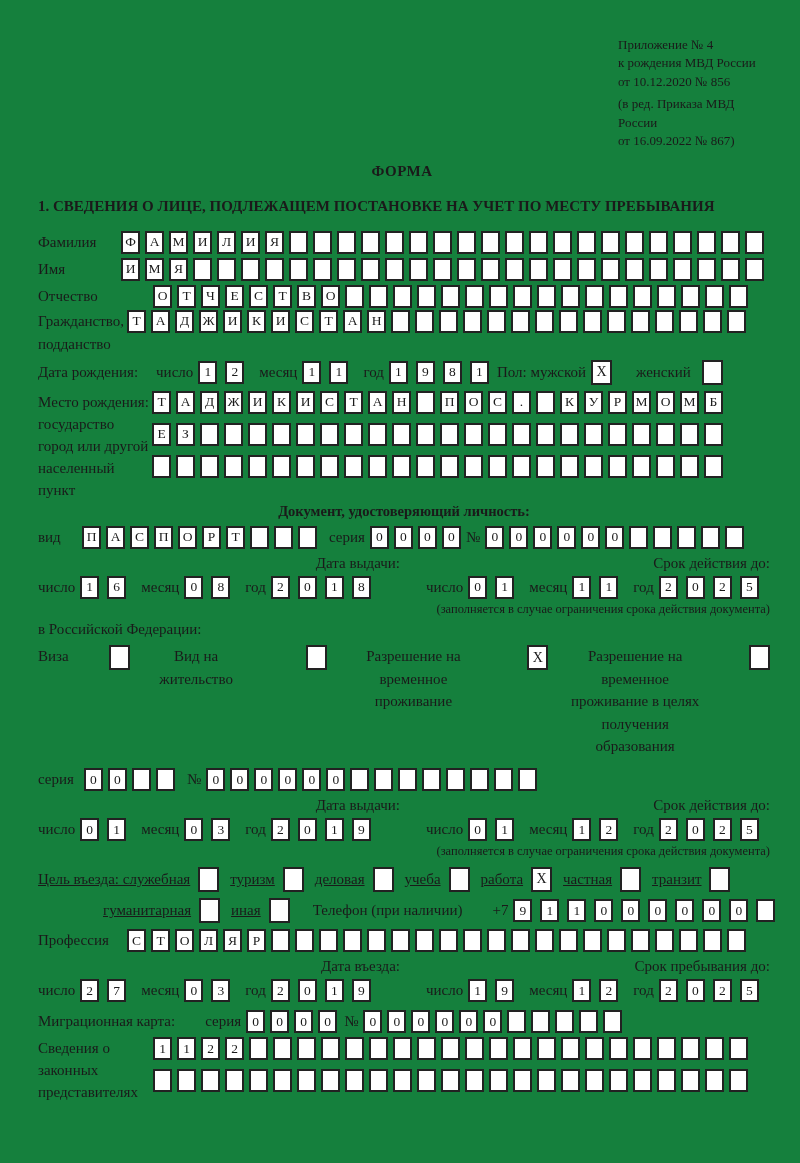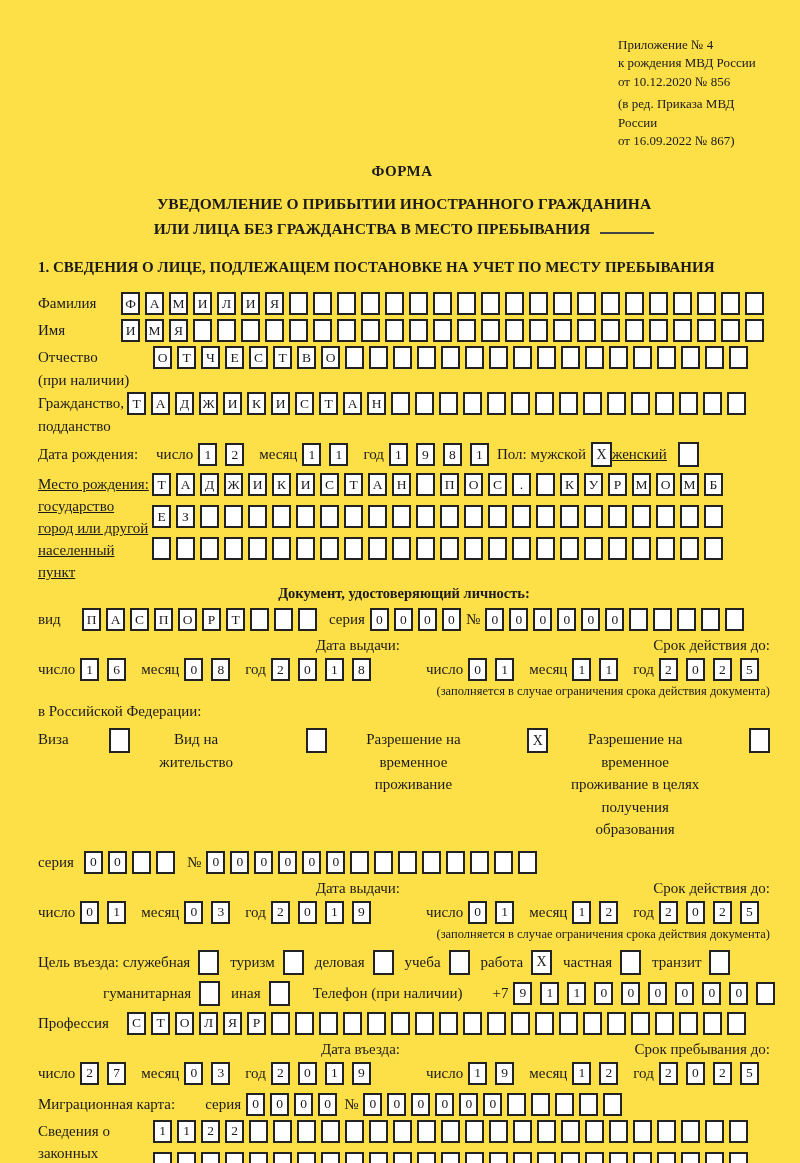--- a/index.html
+++ b/index.html
@@ -1,31 +1,31 @@
 <!DOCTYPE html>
 <html><head>
 <meta charset="utf-8">
 <style>
   html,body{margin:0;padding:0;background:#fff;}
   .page{
     position:relative;width:800px;height:1163px;overflow:hidden;box-sizing:border-box;
-    background:#fde047;color:#1a1a1a;
+    background:#15803d;color:#1a1a1a;
     font-family:"Liberation Serif","DejaVu Serif",serif;font-size:15px;
     padding:36px 30px 0 38px;
   }
   .hdr{margin-left:580px;font-size:13px;line-height:1.42;}
   .hdr .gap{margin-top:4px;}
   .forma{text-align:center;font-weight:bold;margin-top:12px;padding-right:4px;letter-spacing:.5px;}
   .title{text-align:center;font-weight:bold;font-size:15.5px;line-height:1.6;margin-top:12px;}
   .blank{display:inline-block;width:54px;height:13px;border-bottom:2px solid #444;margin-left:10px;}
   .sect{font-weight:bold;font-size:15px;margin-top:18px;}
   .frow{display:flex;align-items:center;margin-top:4px;}
   .mt16{margin-top:16px;}  .mt8{margin-top:8px;}  .mt6{margin-top:6px;}  .mt10{margin-top:10px;}
   .lbl{flex:none;}
-  .w83{flex:0 0 83px;} .w115{flex:0 0 115px;} .w89{flex:0 0 89px;} .w44{flex:0 0 44px;} .w114{flex:0 0 114px;text-decoration:underline;}
+  .w83{flex:0 0 83px;} .w115{flex:0 0 115px;} .w89{flex:0 0 89px;} .w44{flex:0 0 44px;} .w114{flex:0 0 114px;}
   .cells{display:flex;flex:none;}
   .cell{
     display:inline-flex;flex:none;width:15px;height:19px;border:2px solid #222;margin-right:5px;
     align-items:center;justify-content:center;font-size:13.5px;line-height:1;background:#fff;
   }
   .cells.sp .cell{margin-right:8px;}
   .checkbox{
     display:inline-flex;flex:none;width:17px;height:21px;border:2px solid #222;
     align-items:center;justify-content:center;font-size:14px;line-height:1;background:#fff;
   }
@@ -41,45 +41,39 @@
   .dg-row{display:flex;align-items:center;margin-top:3px;}
   .dlbl{flex:none;margin-right:5px;}
   .ml{margin-left:7px;}
   .note{font-size:12.5px;text-align:right;margin-top:3px;white-space:nowrap;}
   .plain{line-height:1.65;margin-top:8px;}
   .visarow{display:flex;align-items:flex-start;margin-top:4px;}
   .vi{display:flex;align-items:flex-start;margin-right:19px;gap:36px;}
   .vi .vlbl{text-align:center;line-height:1.5;}
   .vi .checkbox{margin-left:10px;margin-top:0;}
   .ci{display:flex;align-items:center;margin-right:11px;}
-  .ci .clbl{margin-right:8px;}
+  .ci .clbl{margin-right:8px;text-decoration:underline;}
   .indent65{padding-left:65px;}
   .gap18{width:18px;flex:none;} .gap30{width:30px;flex:none;} .gap12{width:12px;flex:none;}
 </style>
 </head>
 <body>
 
 <div class="page">
 
   <div class="hdr">
     <div>Приложение № 4</div>
     <div>к рождения МВД России</div>
     <div>от 10.12.2020 № 856</div>
     <div class="gap">(в ред. Приказа МВД России</div>
     <div>от 16.09.2022 № 867)</div>
   </div>
 
   <div class="forma">ФОРМА</div>
 
-  <div class="title">
-    <div>УВЕДОМЛЕНИЕ О ПРИБЫТИИ ИНОСТРАННОГО ГРАЖДАНИНА</div>
-    <div>
-      <span>ИЛИ ЛИЦА БЕЗ ГРАЖДАНСТВА В МЕСТО ПРЕБЫВАНИЯ</span><span class="blank"></span>
-    </div>
-  </div>
 
   <div class="sect">1. СВЕДЕНИЯ О ЛИЦЕ, ПОДЛЕЖАЩЕМ ПОСТАНОВКЕ НА УЧЕТ ПО МЕСТУ ПРЕБЫВАНИЯ</div>
 
   <div class="frow mt16">
     <span class="lbl w83">Фамилия</span>
     <span class="cells">
         <span class="cell">Ф</span>
         <span class="cell">А</span>
         <span class="cell">М</span>
         <span class="cell">И</span>
@@ -165,21 +159,20 @@
         <span class="cell"></span>
         <span class="cell"></span>
         <span class="cell"></span>
         <span class="cell"></span>
         <span class="cell"></span>
         <span class="cell"></span>
         <span class="cell"></span>
         <span class="cell"></span>
       </span>
   </div>
-  <div class="sub">(при наличии)</div>
 
   <div class="frow" style="margin-top:2px;">
     <span class="lbl w89">Гражданство,</span>
     <span class="cells">
         <span class="cell">Т</span>
         <span class="cell">А</span>
         <span class="cell">Д</span>
         <span class="cell">Ж</span>
         <span class="cell">И</span>
         <span class="cell">К</span>
@@ -222,21 +215,21 @@
       </span>
     <span class="dlbl ml">год</span>
     <span class="cells sp">
         <span class="cell">1</span>
         <span class="cell">9</span>
         <span class="cell">8</span>
         <span class="cell">1</span>
       </span>
     <span class="dlbl">Пол: мужской</span>
     <span class="checkbox">X</span>
-    <span class="dlbl ml" style="margin-left:0;text-decoration:underline;">женский</span>
+    <span class="dlbl ml" style="margin-left:24px;">женский</span>
     <span class="checkbox" style="margin-left:6px;"></span>
   </div>
 
   <div class="twocol">
     <div class="labcol w114">
       <div>Место рождения:</div>
       <div>государство</div>
       <div>город или другой</div>
       <div>населенный пункт</div>
     </div>

